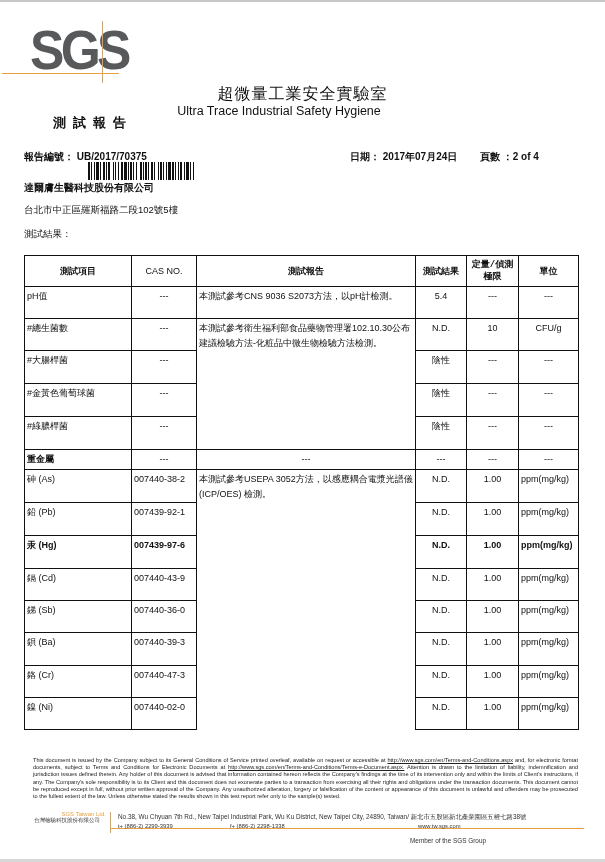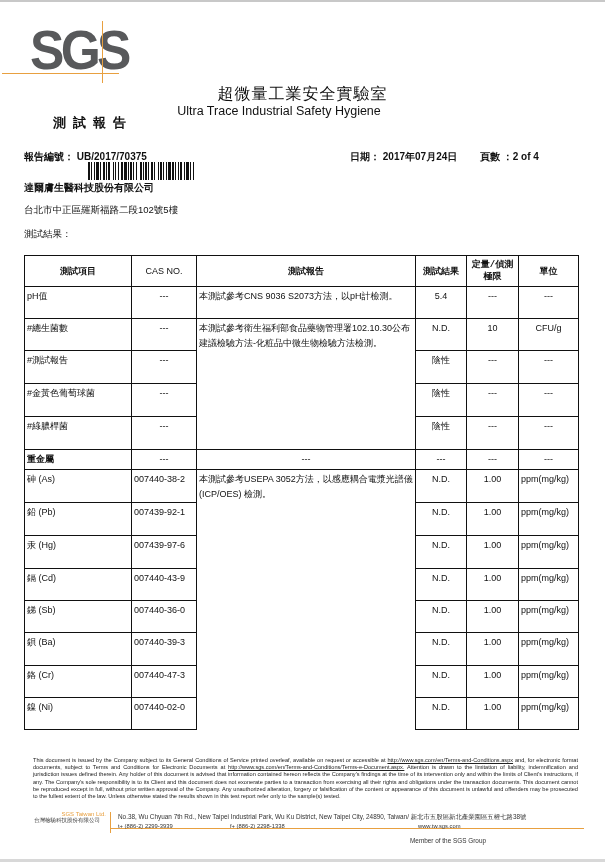--- a/index.html
+++ b/index.html
@@ -179,21 +179,21 @@
 
   <tr style="height:32px;">
     <td>#總生菌數</td>
     <td class="c">---</td>
     <td rowspan="4">本測試參考衛生福利部食品藥物管理署102.10.30公布建議檢驗方法-化粧品中微生物檢驗方法檢測。</td>
     <td class="c">N.D.</td>
     <td class="c">10</td>
     <td class="c">CFU/g</td>
   </tr>
   <tr style="height:33px;">
-    <td>#測試報告</td>
+    <td>#大腸桿菌</td>
     <td class="c">---</td>
     <td class="c">陰性</td>
     <td class="c">---</td>
     <td class="c">---</td>
   </tr>
   <tr style="height:33px;">
     <td>#金黃色葡萄球菌</td>
     <td class="c">---</td>
     <td class="c">陰性</td>
     <td class="c">---</td>
@@ -224,21 +224,21 @@
     <td class="c">1.00</td>
     <td>ppm(mg/kg)</td>
   </tr>
   <tr style="height:33px;">
     <td>鉛 (Pb)</td>
     <td>007439-92-1</td>
     <td class="c">N.D.</td>
     <td class="c">1.00</td>
     <td>ppm(mg/kg)</td>
   </tr>
-  <tr style="height:33px;">
+  <tr style="height:33px;font-weight:bold;">
     <td>汞 (Hg)</td>
     <td>007439-97-6</td>
     <td class="c">N.D.</td>
     <td class="c">1.00</td>
     <td>ppm(mg/kg)</td>
   </tr>
   <tr style="height:32px;">
     <td>鎘 (Cd)</td>
     <td>007440-43-9</td>
     <td class="c">N.D.</td>

